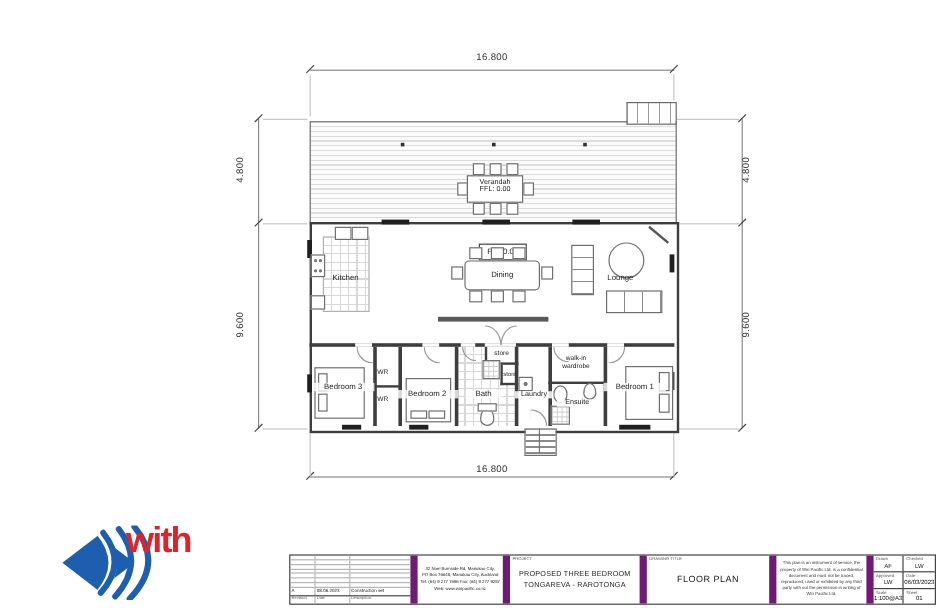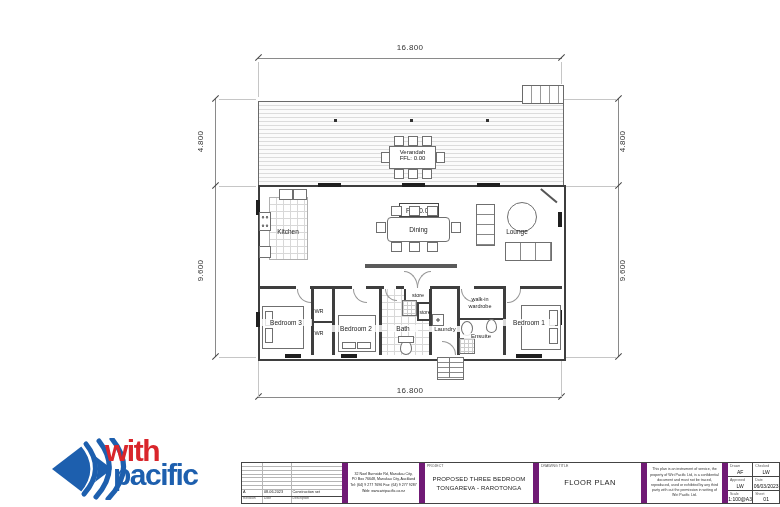--- a/index.html
+++ b/index.html
@@ -229,21 +229,20 @@
 
 <div class="a" style="left:50px;top:436px;width:200px;height:66px;">
   <svg width="100" height="62" viewBox="0 0 100 62" style="position:absolute;left:0;top:2px;">
     <polygon points="2,31 32,8 62,31 32,54" fill="#1d5fae"></polygon>
     <path d="M33,5 Q55,31 33,57" stroke="#ffffff" stroke-width="7" fill="none"></path>
     <path d="M36,6 Q56,31 34,56" stroke="#1d5fae" stroke-width="5" fill="none" stroke-linecap="round"></path>
     <path d="M49,3 Q71,31 46,59" stroke="#1d5fae" stroke-width="5" fill="none" stroke-linecap="round"></path>
     <path d="M62,1 Q87,31 58,61" stroke="#1d5fae" stroke-width="5" fill="none" stroke-linecap="round"></path>
   </svg>
   <span class="logo-word1">with</span>
-  <span class="logo-word2">pacific</span>
 </div>
 
 <div class="tblock">
 
   <div class="tsec" style="width:100px;display:flex;flex-direction:column;">
     <div class="revrow" style="border-top:none;">
         <div class="c1"></div>
         <div class="c2"></div>
         <div class="c3"></div>
       </div>

